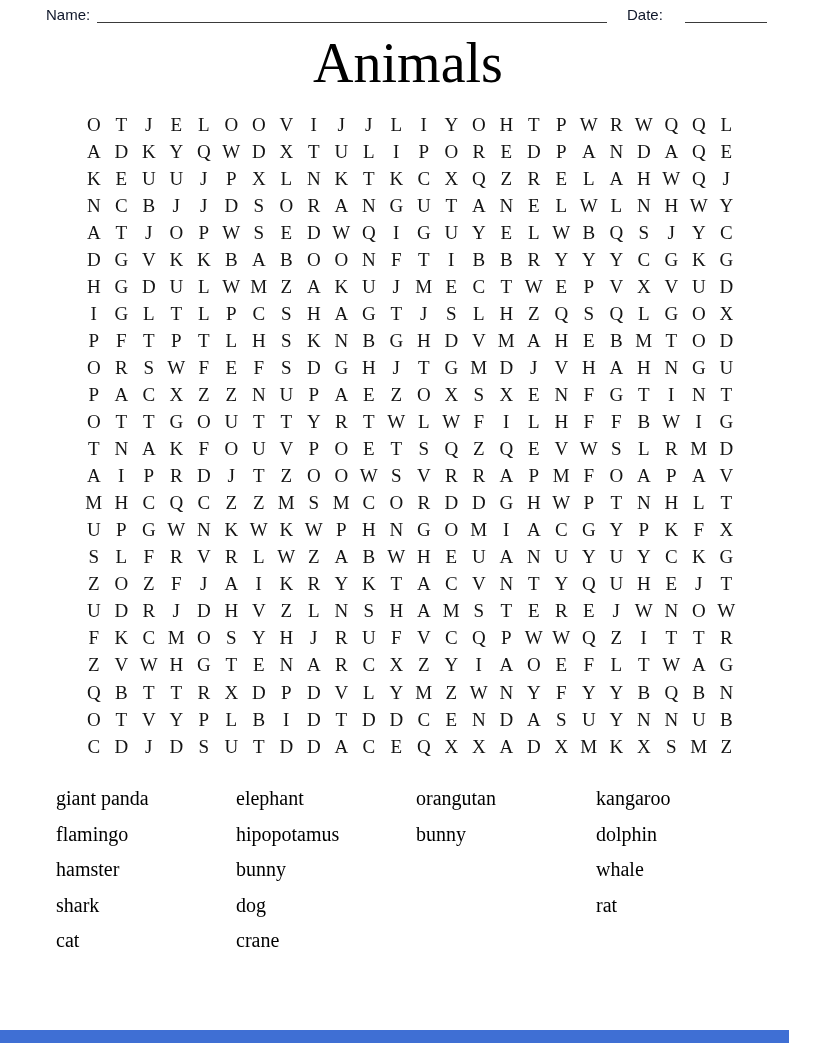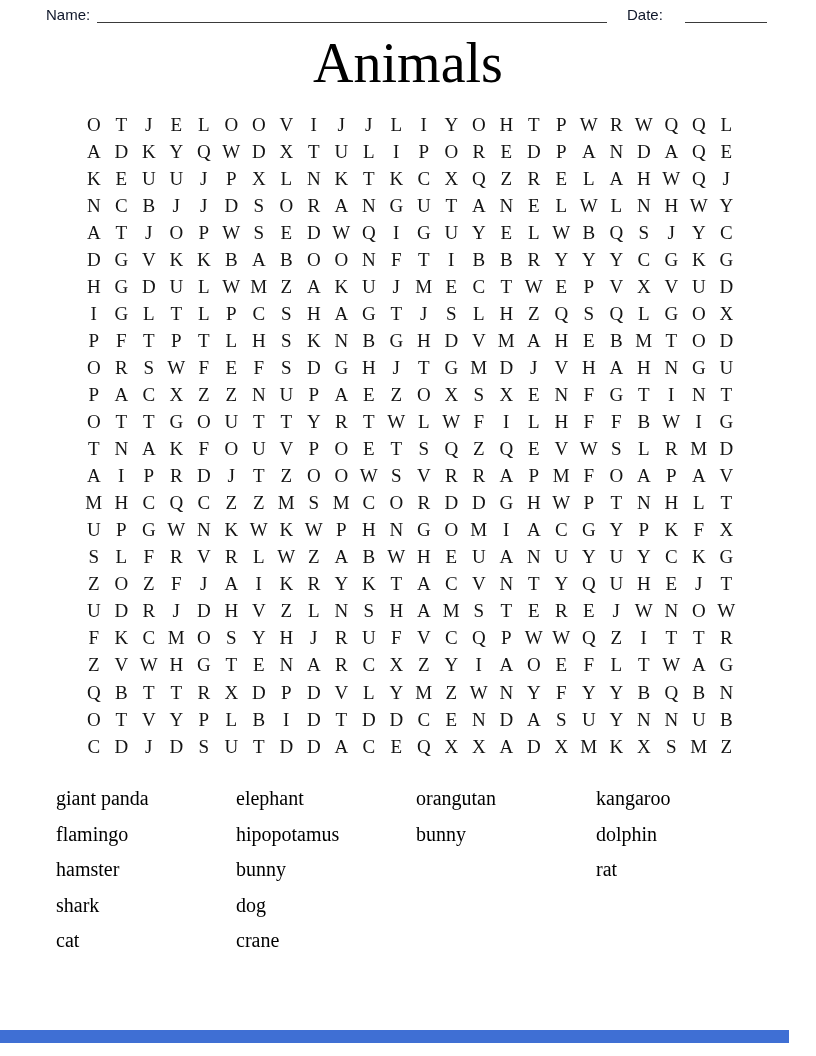--- a/index.html
+++ b/index.html
@@ -703,19 +703,20 @@
         <div class="word">dog</div>
         <div class="word">crane</div>
       </div>
       <div class="word-col">
         <div class="word">orangutan</div>
         <div class="word">bunny</div>
       </div>
       <div class="word-col">
         <div class="word">kangaroo</div>
         <div class="word">dolphin</div>
+        <div class="word">whale</div>
         <div class="word">rat</div>
       </div>
     </div>
 
   <div id="footer-bar" style="background: rgb(63, 111, 212);"></div>
 
 </div>
 
 </body></html>

